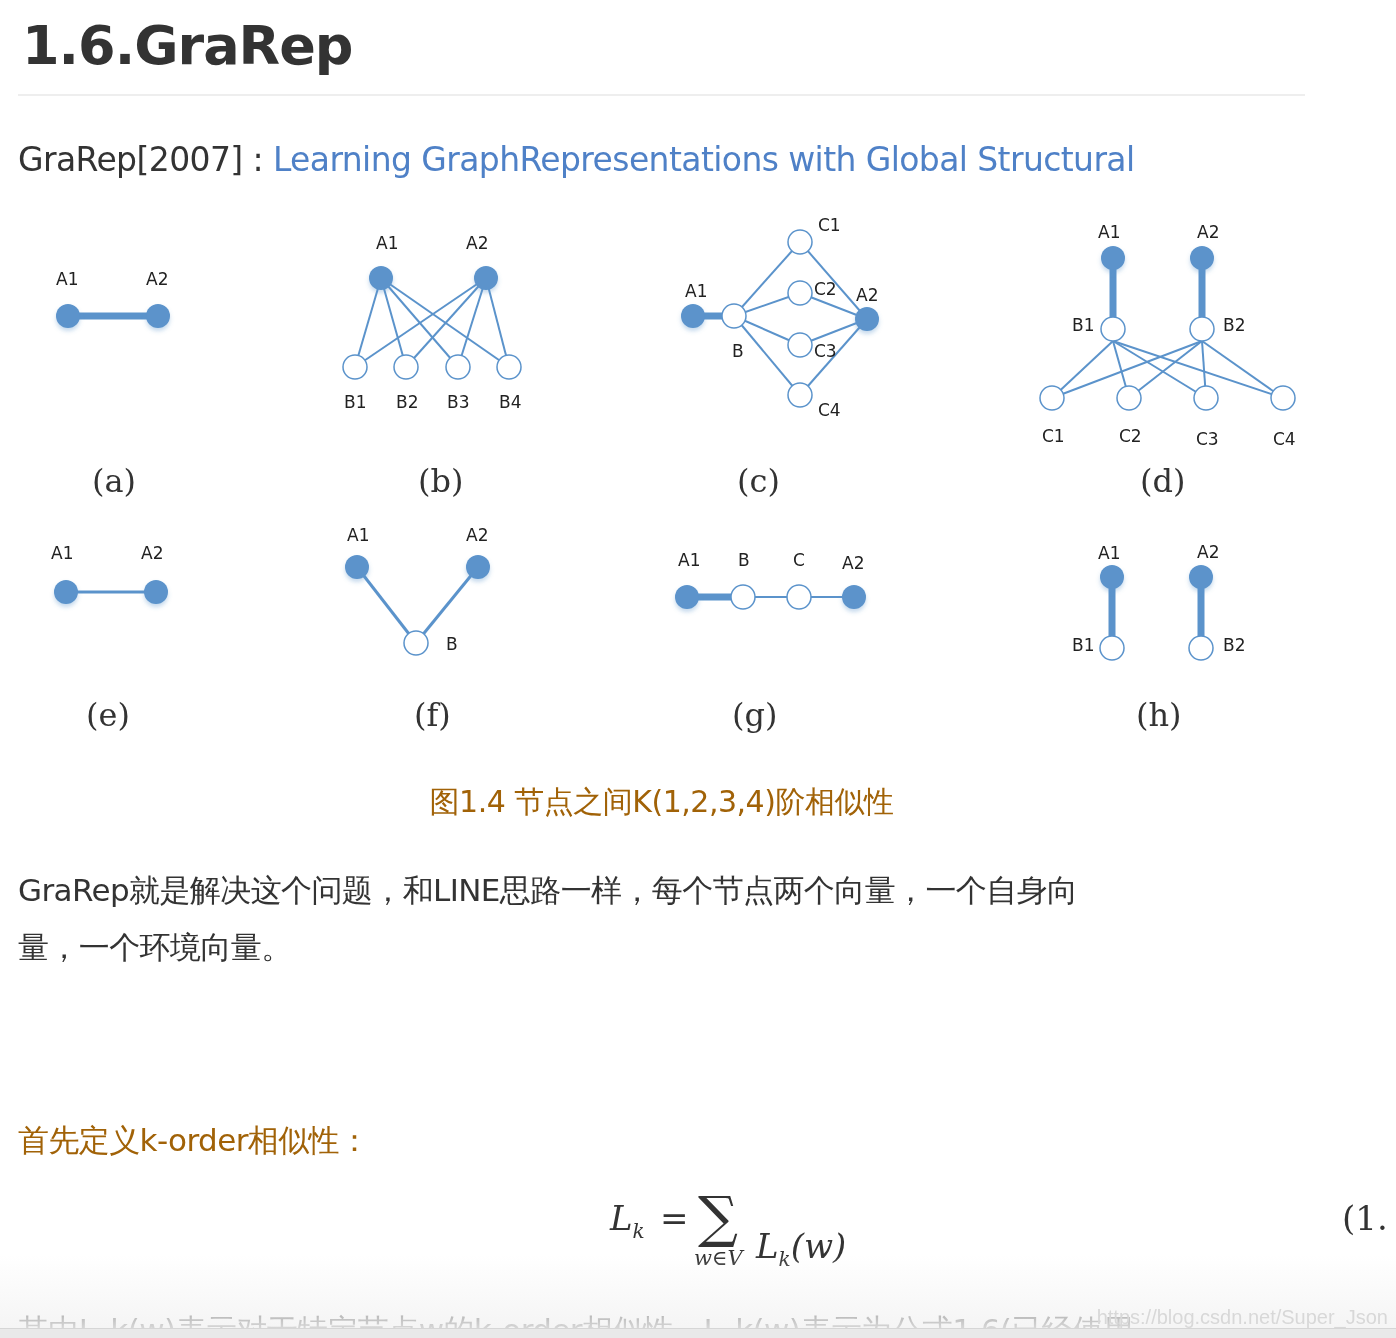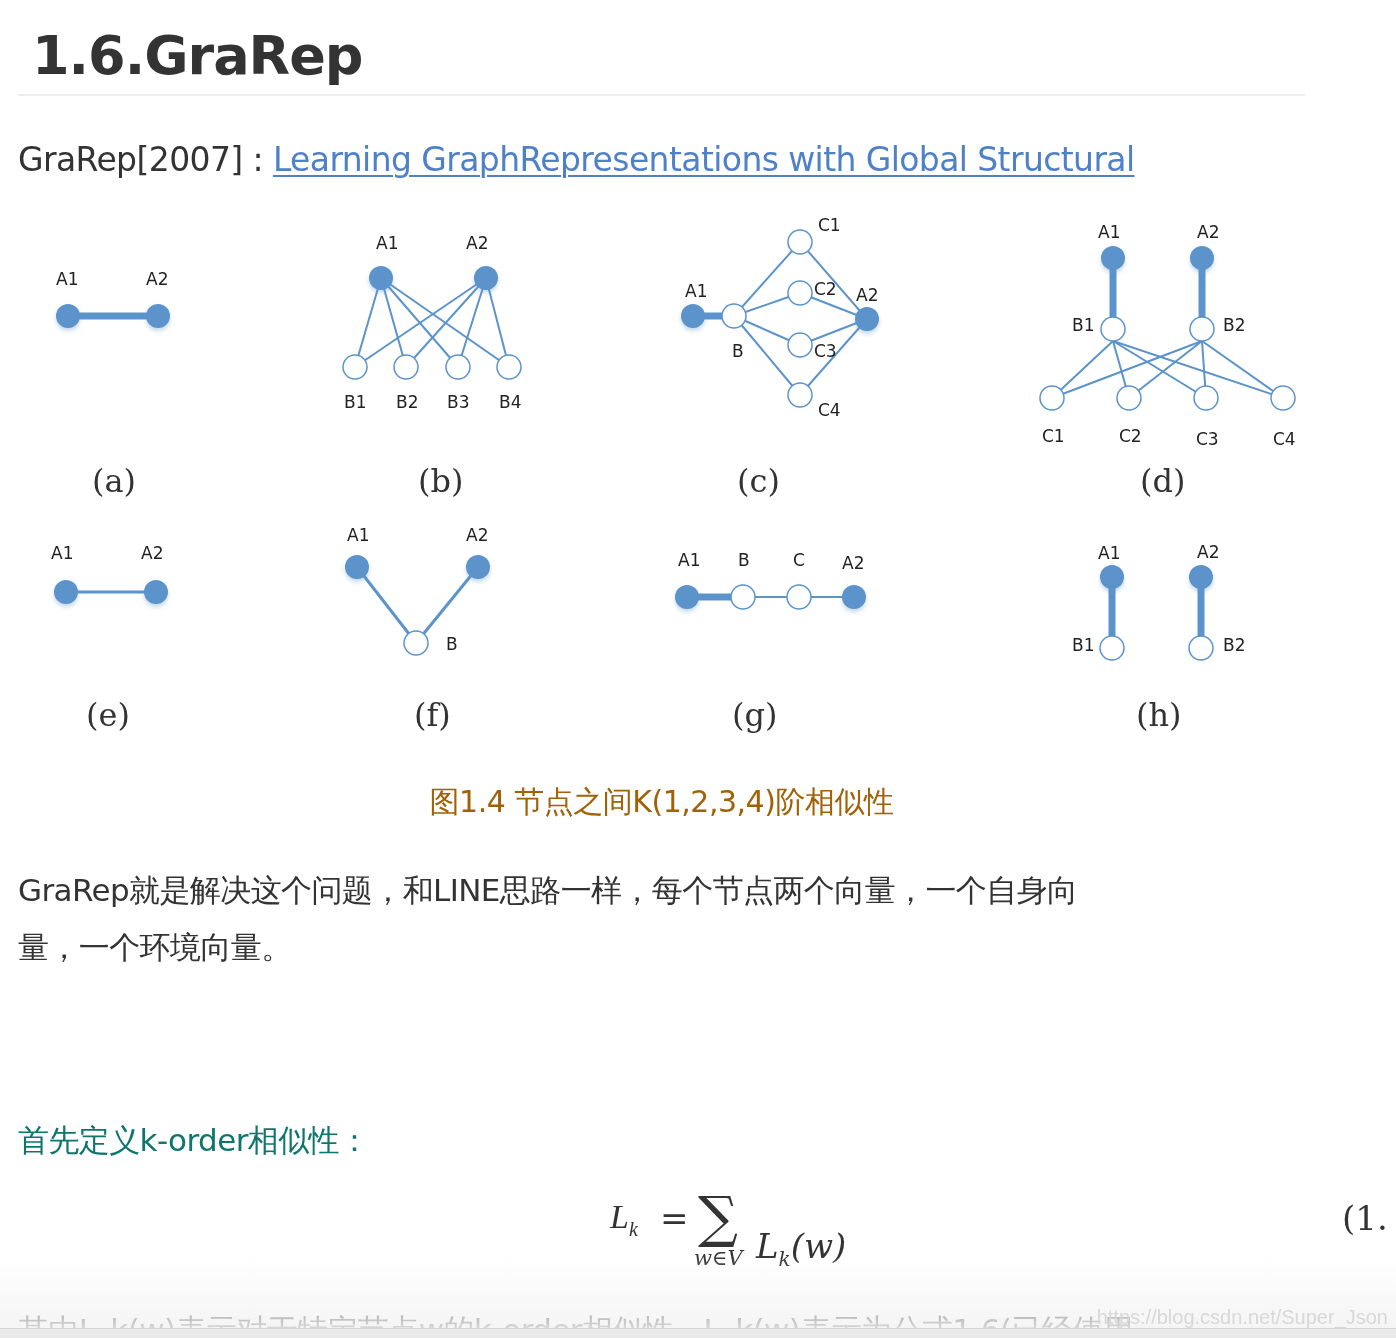--- a/index.html
+++ b/index.html
@@ -3,53 +3,53 @@
 <meta charset="utf-8">
 <style>
   html, body { margin: 0; padding: 0; }
   body {
     width: 1396px; height: 1338px; overflow: hidden; position: relative;
     background: #ffffff; color: #333333;
     font-family: "DejaVu Sans", "Liberation Sans", sans-serif;
   }
   .page { position: absolute; left: 18px; top: 0; width: 1378px; }
   h1 {
-    position: absolute; left: 0; top: 6px; margin: 14px;
+    position: absolute; left: 0; top: 6px; margin: 4px;
     font-family: "DejaVu Sans", sans-serif; font-weight: bold;
     font-size: 54px; letter-spacing: -1px; color: #333333; line-height: 72px;
   }
   .divider {
     position: absolute; left: 0; top: 94px; width: 1287px; height: 2px;
     background: #eeeeee;
   }
   .ref {
     position: absolute; left: 0; top: 138px; font-size: 33px; line-height: 44px;
     white-space: nowrap; color: #333333; letter-spacing: -0.6px;
   }
-  .ref a { color: #4f81c7; text-decoration: underline; text-decoration-thickness: 2px; text-underline-offset: 4px; }
+  .ref a { color: #4f81c7; text-decoration-thickness: 2px; text-underline-offset: 4px; }
   .figure { position: absolute; left: 0; top: 200px; width: 1320px; height: 560px; }
   .figure svg { position: absolute; left: 0; top: 0; }
   .caption {
     position: absolute; left: 0; width: 1287px; top: 780px; text-align: center;
     font-size: 30px; line-height: 44px; color: #a16207; letter-spacing: -0.5px;
   }
   .para {
     position: absolute; left: 0; top: 862px; width: 1290px;
     font-size: 31px; line-height: 57px; color: #333333; letter-spacing: -0.6px;
   }
   .para .ln { display: block; white-space: nowrap; }
   .intro {
     position: absolute; left: 0; top: 1116px; font-size: 31px; line-height: 48px;
-    color: #0f766e; white-space: nowrap; letter-spacing: -0.6px;
+    color: #a16207; white-space: nowrap; letter-spacing: -0.6px;
   }
   .formula {
     position: absolute; left: 590px; top: 1190px; width: 300px; height: 90px;
     font-family: "DejaVu Serif", "Liberation Serif", serif; color: #333333;
   }
-  .formula .lhs { position: absolute; left: 20px; top: 8px; font-size: 34px; font-style: italic; font-family: Liberation Serif, serif; }
+  .formula .lhs { position: absolute; left: 20px; top: 8px; font-size: 34px; font-style: italic; }
   .formula .lhs sub { font-size: 20px; font-style: italic; }
   .formula .eq { position: absolute; left: 70px; top: 8px; font-size: 34px; }
   .formula .sigma { position: absolute; left: 108px; top: -6px; font-size: 56px; }
   .formula .under { position: absolute; left: 104px; top: 56px; font-size: 21px; font-style: italic; }
   .formula .rhs { position: absolute; left: 166px; top: 8px; font-size: 34px; font-style: italic; margin-top: 28px; }
   .formula .rhs sub { font-size: 20px; font-style: italic; }
   .eqnum {
     position: absolute; left: 1342px; top: 1198px; font-family: "DejaVu Serif", serif;
     font-size: 34px; color: #333333; white-space: nowrap;
   }

